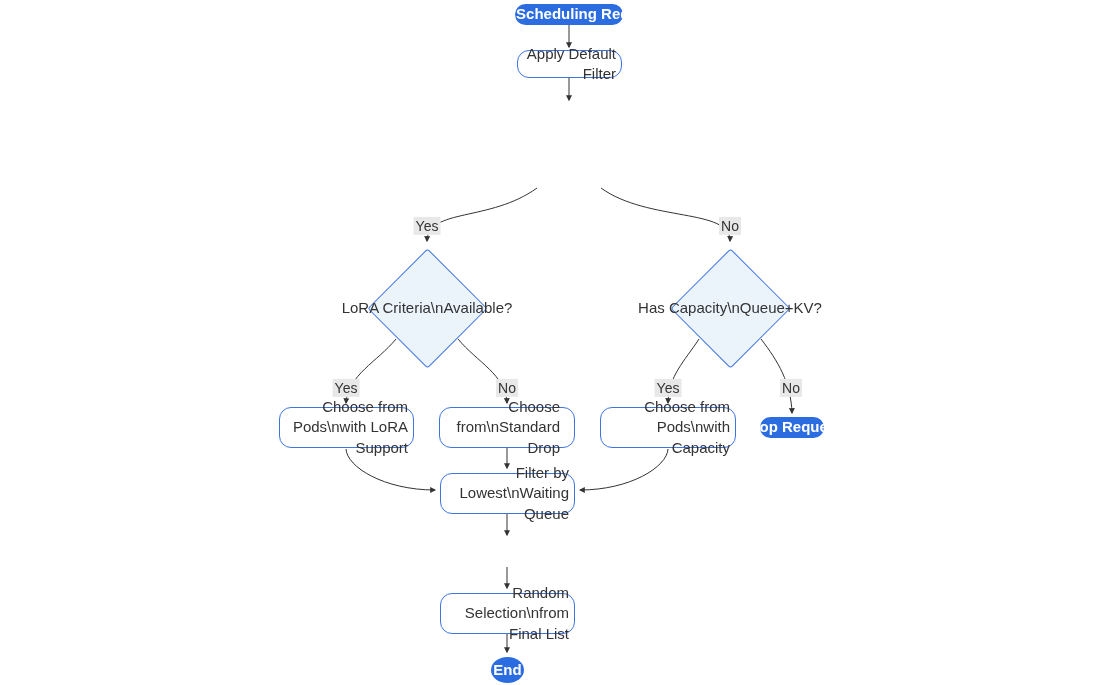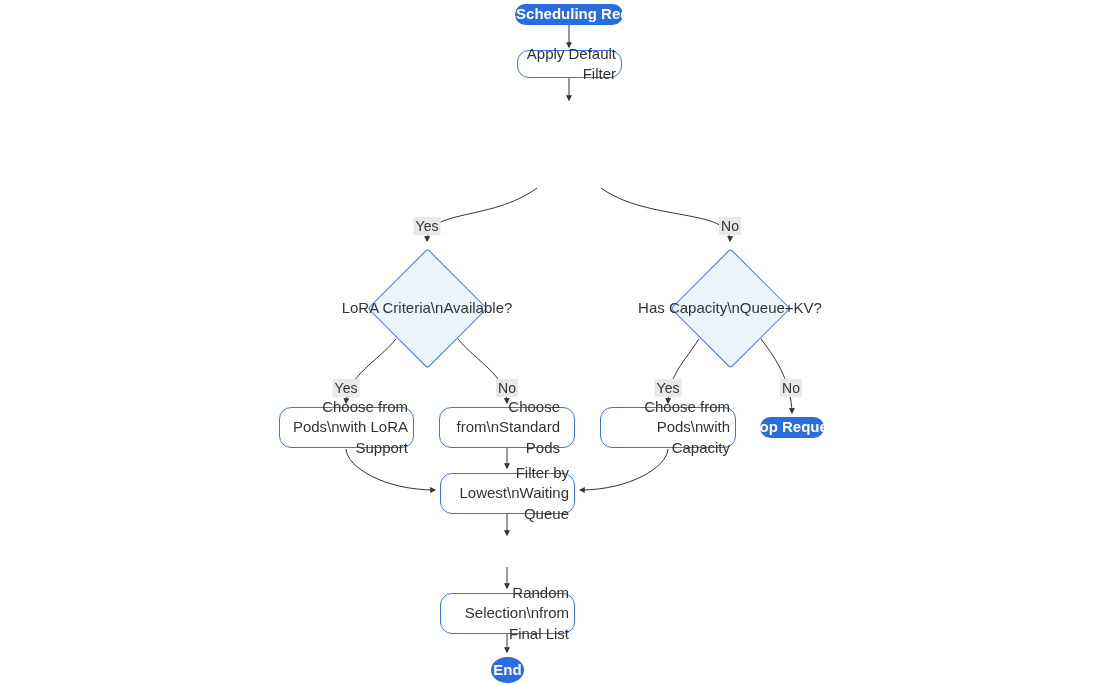--- a/index.html
+++ b/index.html
@@ -85,21 +85,21 @@
   <div class="node diamond" style="left:670px;top:248px;width:120px;height:120px">
     <div class="diamond-shape sz120"></div>
     <span class="node-label">Has Capacity\nQueue+KV?</span>
   </div>
 
   <div class="node rect" style="left:279px;top:407px;width:135px;height:41px">
     <span class="node-label">Choose from Pods\nwith LoRA Support</span>
   </div>
 
   <div class="node rect pad-lg" style="left:439px;top:407px;width:136px;height:41px">
-    <span class="node-label">Choose from\nStandard Pods</span>
+    <span class="node-label">Choose from\nStandard Drop</span>
   </div>
 
   <div class="node rect" style="left:600px;top:407px;width:136px;height:41px">
     <span class="node-label">Choose from Pods\nwith Capacity</span>
   </div>
 
   <div class="node stadium" style="left:760px;top:417px;width:64px;height:21px">
     <span class="node-label">Drop Request</span>
   </div>
 

